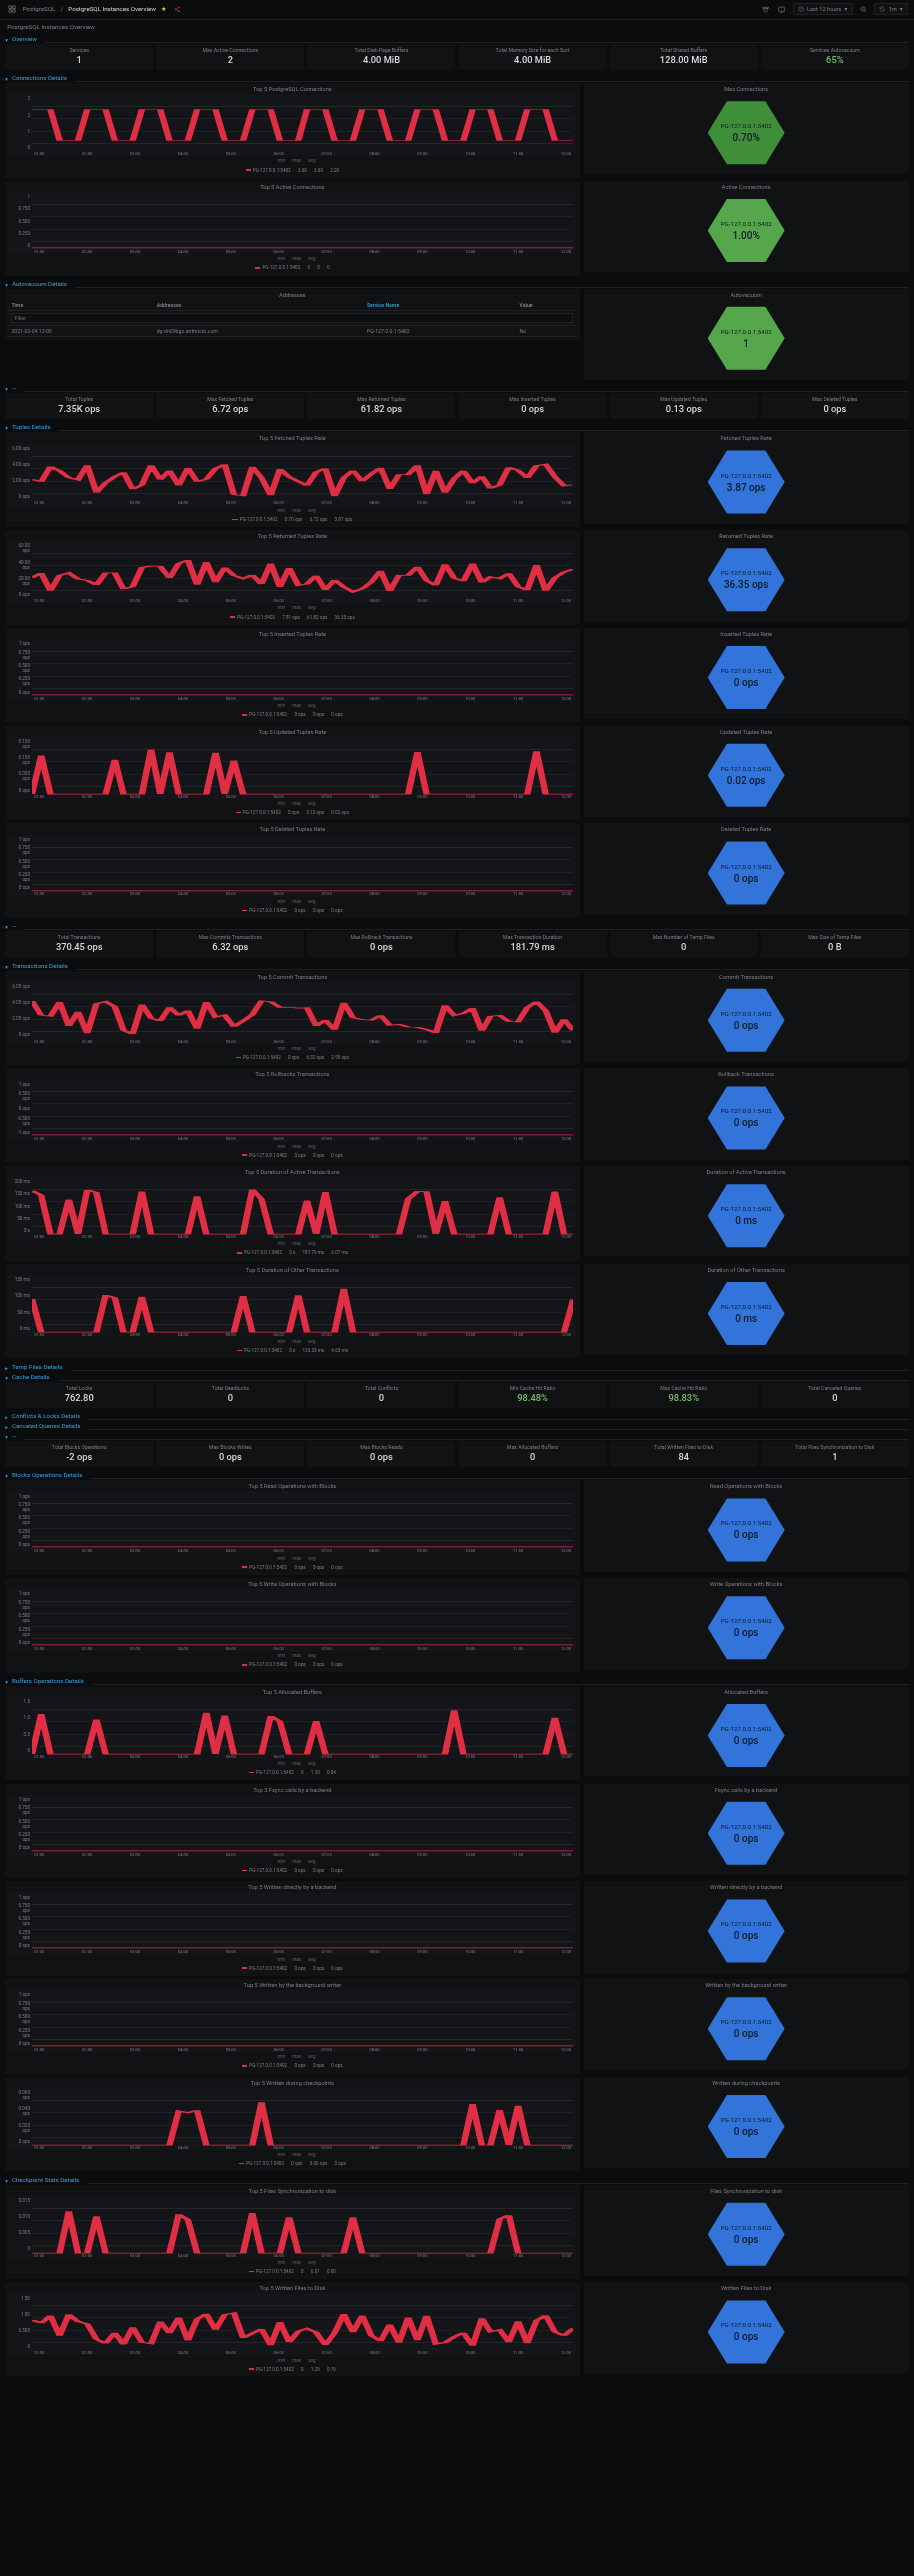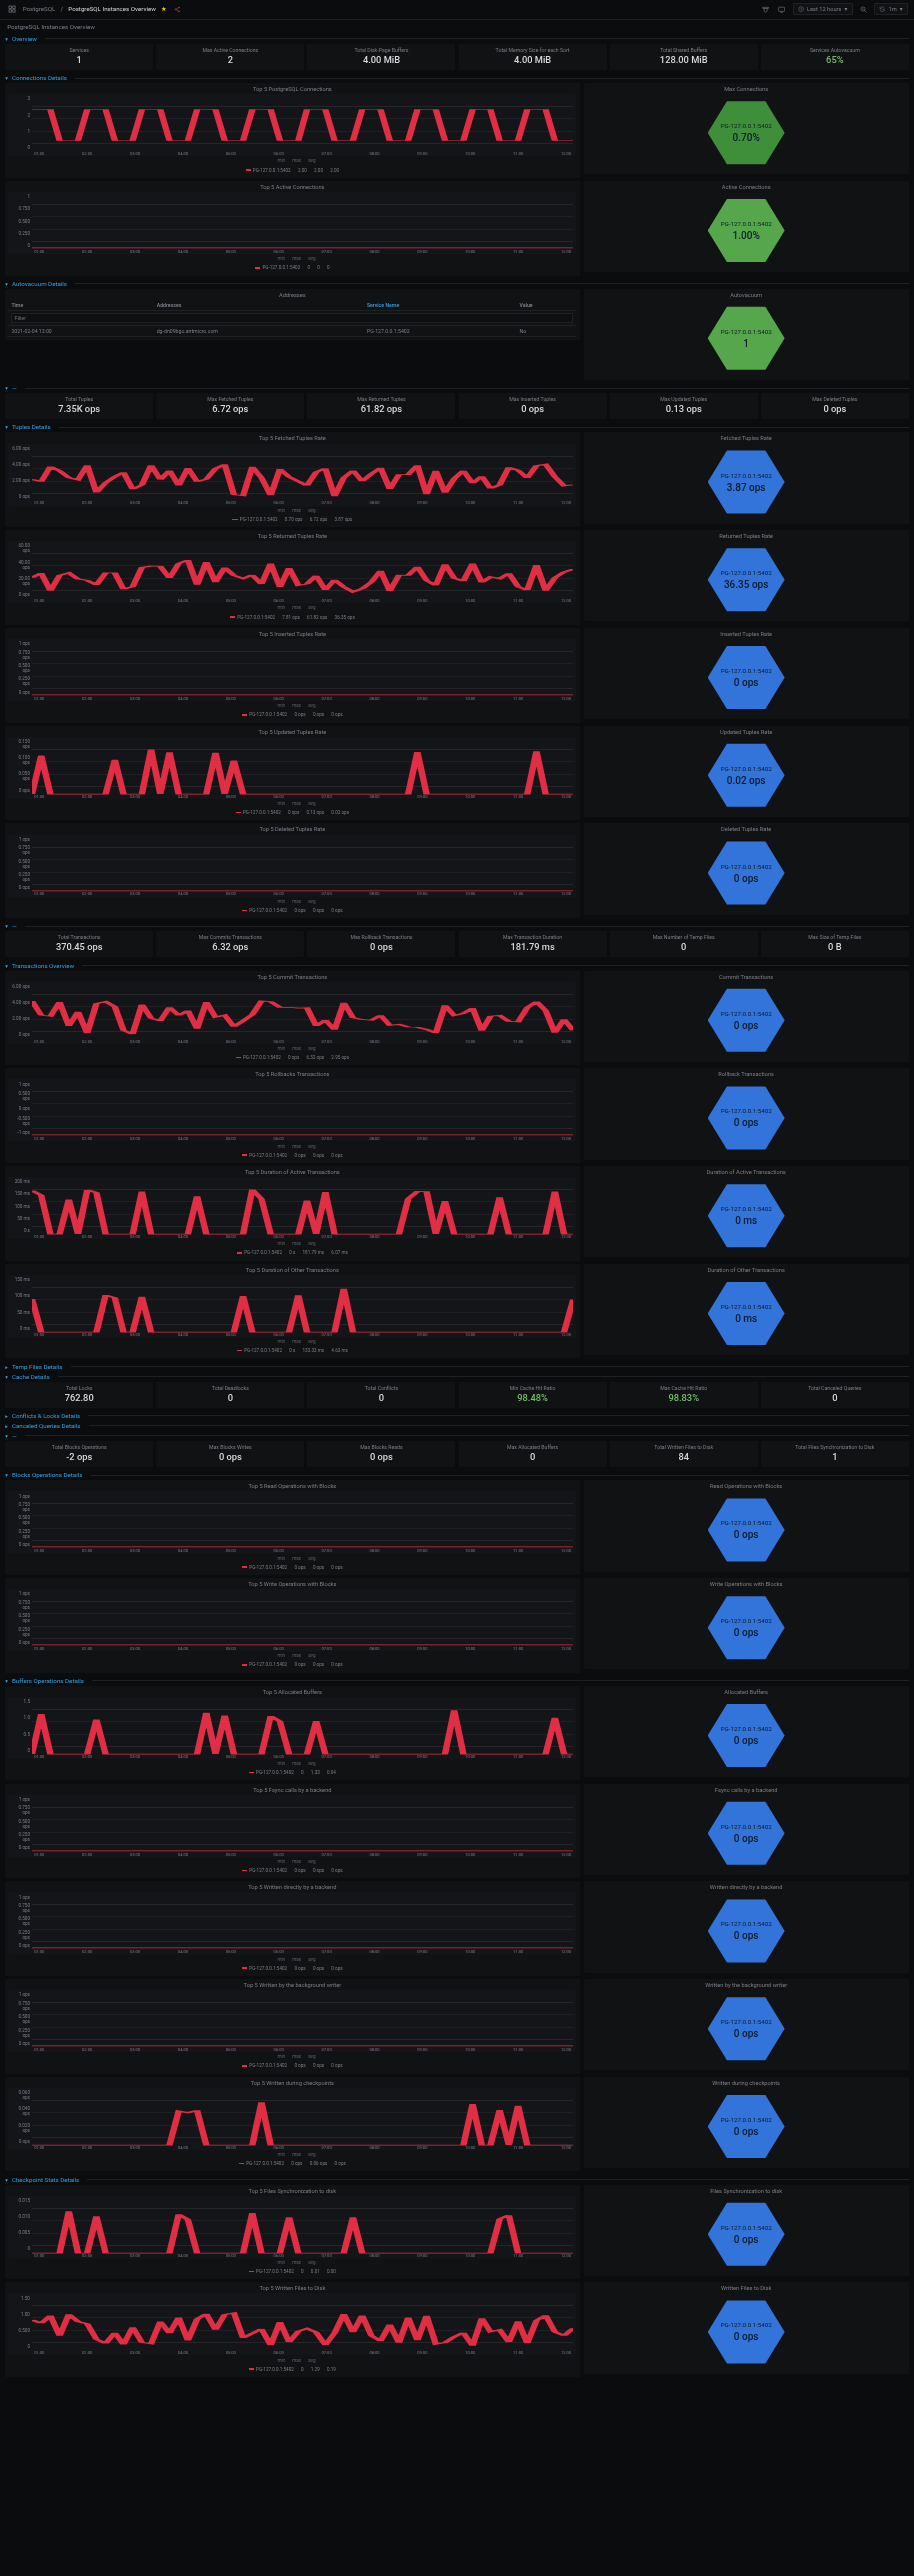--- a/index.html
+++ b/index.html
@@ -9,21 +9,21 @@
   }
   html,body{margin:0;padding:0;background:var(--bg);color:var(--text);font-family:-apple-system,BlinkMacSystemFont,'Segoe UI',Roboto,sans-serif;font-size:6.2px;}
   .topbar{display:flex;align-items:center;gap:5.2px;padding:3.1px 6.2px;border-bottom:0.5px solid var(--border);text-align:center;}
   .topbar .grow{flex:1}
   .topbar .crumb{color:var(--muted)}
   .topbar .title{color:var(--text)}
   .star{color:var(--star)}
   .icon{display:inline-flex;align-items:center;justify-content:center;width:11.3px;height:11.3px;color:var(--muted)}
   .btn{display:inline-flex;align-items:center;gap:3.1px;padding:2.1px 4.1px;border:0.5px solid var(--border);border-radius:1px;background:var(--panel);color:var(--muted);font-size:5.7px}
   .subhead{padding:3.1px 7.2px;color:var(--muted);font-size:6.2px}
-  .section-row{display:flex;align-items:center;gap:4.1px;padding:1px 5.2px;color:var(--link);font-size:6.2px;cursor:pointer}
+  .section-row{display:flex;align-items:flex-end;gap:4.1px;padding:1px 5.2px;color:var(--link);font-size:6.2px;cursor:pointer}
   .section-row hr{flex:1;border:none;border-top:0.5px solid var(--border);margin:0 0 0 4.1px}
   .chev{font-size:5.2px;color:var(--link)}
   .stats-row{display:flex;gap:3.1px;padding:0 5.2px 3.1px}
   .stat{flex:1;background:var(--panel);border-radius:1px;padding:3.1px 4.1px 5.2px;text-align:center;position:relative;min-width:0}
   .stat .label{color:var(--muted);font-size:5.2px;white-space:nowrap;overflow:hidden;text-overflow:ellipsis}
   .stat .value{font-size:9.3px;margin-top:1px;font-weight:500}
   .stat .value.green{color:#73bf69}
   .row2{display:flex;gap:4px;padding:0 5.2px 3.1px}
   .card{background:var(--panel);border-radius:1px;padding:2.1px 3.1px 3.1px}
   .card-title{color:var(--muted);font-size:5.7px;text-align:center;padding:1px 0 2.1px}
@@ -726,21 +726,21 @@
     <div class="label">Max Number of Temp Files</div>
     <div class="value ">0</div>
   </div>
     <div class="stat">
     <div class="label">Max Size of Temp Files</div>
     <div class="value ">0 B</div>
   </div>
   </div>
 <div class="section-row">
   <span class="chev">▾</span>
-  <span>Transactions Overview</span>
+  <span>Transactions Details</span>
     <hr>
 </div>
 <div id="trans-rows">
     <div class="row2">
     <div class="leftcol">
         <div class="card">
     <div class="card-title">Top 5 Commit Transactions</div>
     <div class="chart">
       <div class="yaxis">
               <div>6.00 ops</div>

